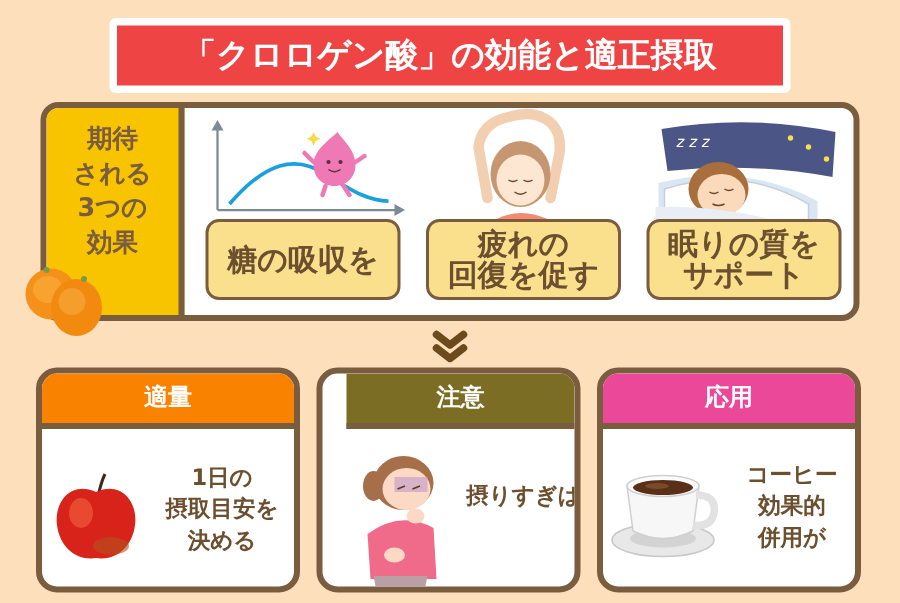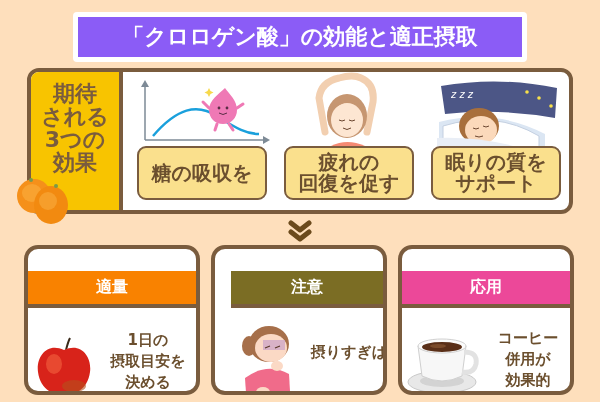--- a/index.html
+++ b/index.html
@@ -8,55 +8,55 @@
     background: #fedfbc;
     font-family: "DejaVu Sans", "Liberation Sans", sans-serif;
     position: relative;
     color: #6b4f2e;
   }
   .title-wrap {
     position: absolute; left: 73px; top: 12px; width: 454px; height: 50px;
     background: #ffffff; border-radius: 4px; padding: 5px;
   }
   .title {
-    width: 100%; height: 100%; background: #8b5cf6; color: #fff;
+    width: 100%; height: 100%; background: #ef4444; color: #fff;
     font-weight: bold; font-size: 22px; display: flex; align-items: center; justify-content: center;
     letter-spacing: 0px;
   }
   .top-box {
     position: absolute; left: 27px; top: 68px; width: 546px; height: 146px;
     border: 4px solid #7a5c3e; border-radius: 12px; background: #fff; overflow: hidden;
   }
   .top-side {
     position: absolute; left: 0; top: 0; width: 92px; height: 100%;
     background: #f8c400; border-right: 4px solid #7a5c3e;
     display: flex; align-items: flex-start; justify-content: center;
     padding-top: 10px;
   }
   .top-side-text {
-    font-weight: bold; font-size: 22px; line-height: 23px; text-align: center; color: #7a5c3e;
+    font-weight: bold; font-size: 17px; line-height: 23px; text-align: center; color: #7a5c3e;
   }
   .benefit {
     position: absolute; top: 0; height: 100%;
   }
   .benefit-label {
     position: absolute; bottom: 10px; left: 50%; transform: translateX(-50%);
     width: 130px; height: 54px; background: #fae08d; border: 2px solid #7a5c3e;
     border-radius: 9px; display: flex; align-items: center; justify-content: center;
     text-align: center; font-weight: bold; font-size: 20px; line-height: 21px; color: #6b4f2e;
   }
   .oranges { position: absolute; left: 14px; top: 176px; width: 56px; height: 50px; }
   .chevron { position: absolute; left: 288px; top: 220px; width: 24px; height: 22px; }
   .card {
     position: absolute; top: 245px; width: 176px; height: 150px;
     border: 4px solid #7a5c3e; border-radius: 14px; background: #fff; overflow: hidden;
   }
   .card-head {
     height: 37px; display: flex; align-items: center; justify-content: center;
-    color: #fff; font-weight: bold; font-size: 16px; border-bottom: 4px solid #7a5c3e; margin-top: 22px;
+    color: #fff; font-weight: bold; font-size: 16px; border-bottom: 4px solid #7a5c3e;
   }
   .card-body { position: relative; height: calc(100% - 37px); }
   .card-text {
     position: absolute; font-weight: bold; font-size: 15px; line-height: 21px;
     color: #6b4f2e; text-align: center;
   }
 </style>
 </head>
 <body>
 
@@ -199,17 +199,17 @@
       <ellipse cx="36" cy="48" rx="34" ry="11" fill="#e8e8e8" stroke="#c8c8c8" stroke-width="1"></ellipse>
       <ellipse cx="36" cy="47" rx="22" ry="6" fill="#d3d3d3"></ellipse>
       <path d="M12 12 L16 42 Q36 52 56 42 L60 12 Z" fill="#f7f7f7" stroke="#cfcfcf" stroke-width="1"></path>
       <path d="M58 18 Q72 18 70 30 Q68 40 56 38" fill="none" stroke="#e2e2e2" stroke-width="5"></path>
       <ellipse cx="36" cy="12" rx="24" ry="7" fill="#fbfbfb" stroke="#d0d0d0" stroke-width="1"></ellipse>
       <ellipse cx="36" cy="13" rx="20" ry="5" fill="#5a2f18"></ellipse>
       <ellipse cx="32" cy="12" rx="8" ry="2" fill="#7a4a2a"></ellipse>
     </svg>
     <div class="card-text" style="left:86px; top:20px; width:80px; font-size:15px;">
       <div>コーヒー</div>
+      <div>効果的</div>
       <div>併用が</div>
-      <div>効果的</div>
     </div>
   </div>
 </div>
 
 </body></html>

